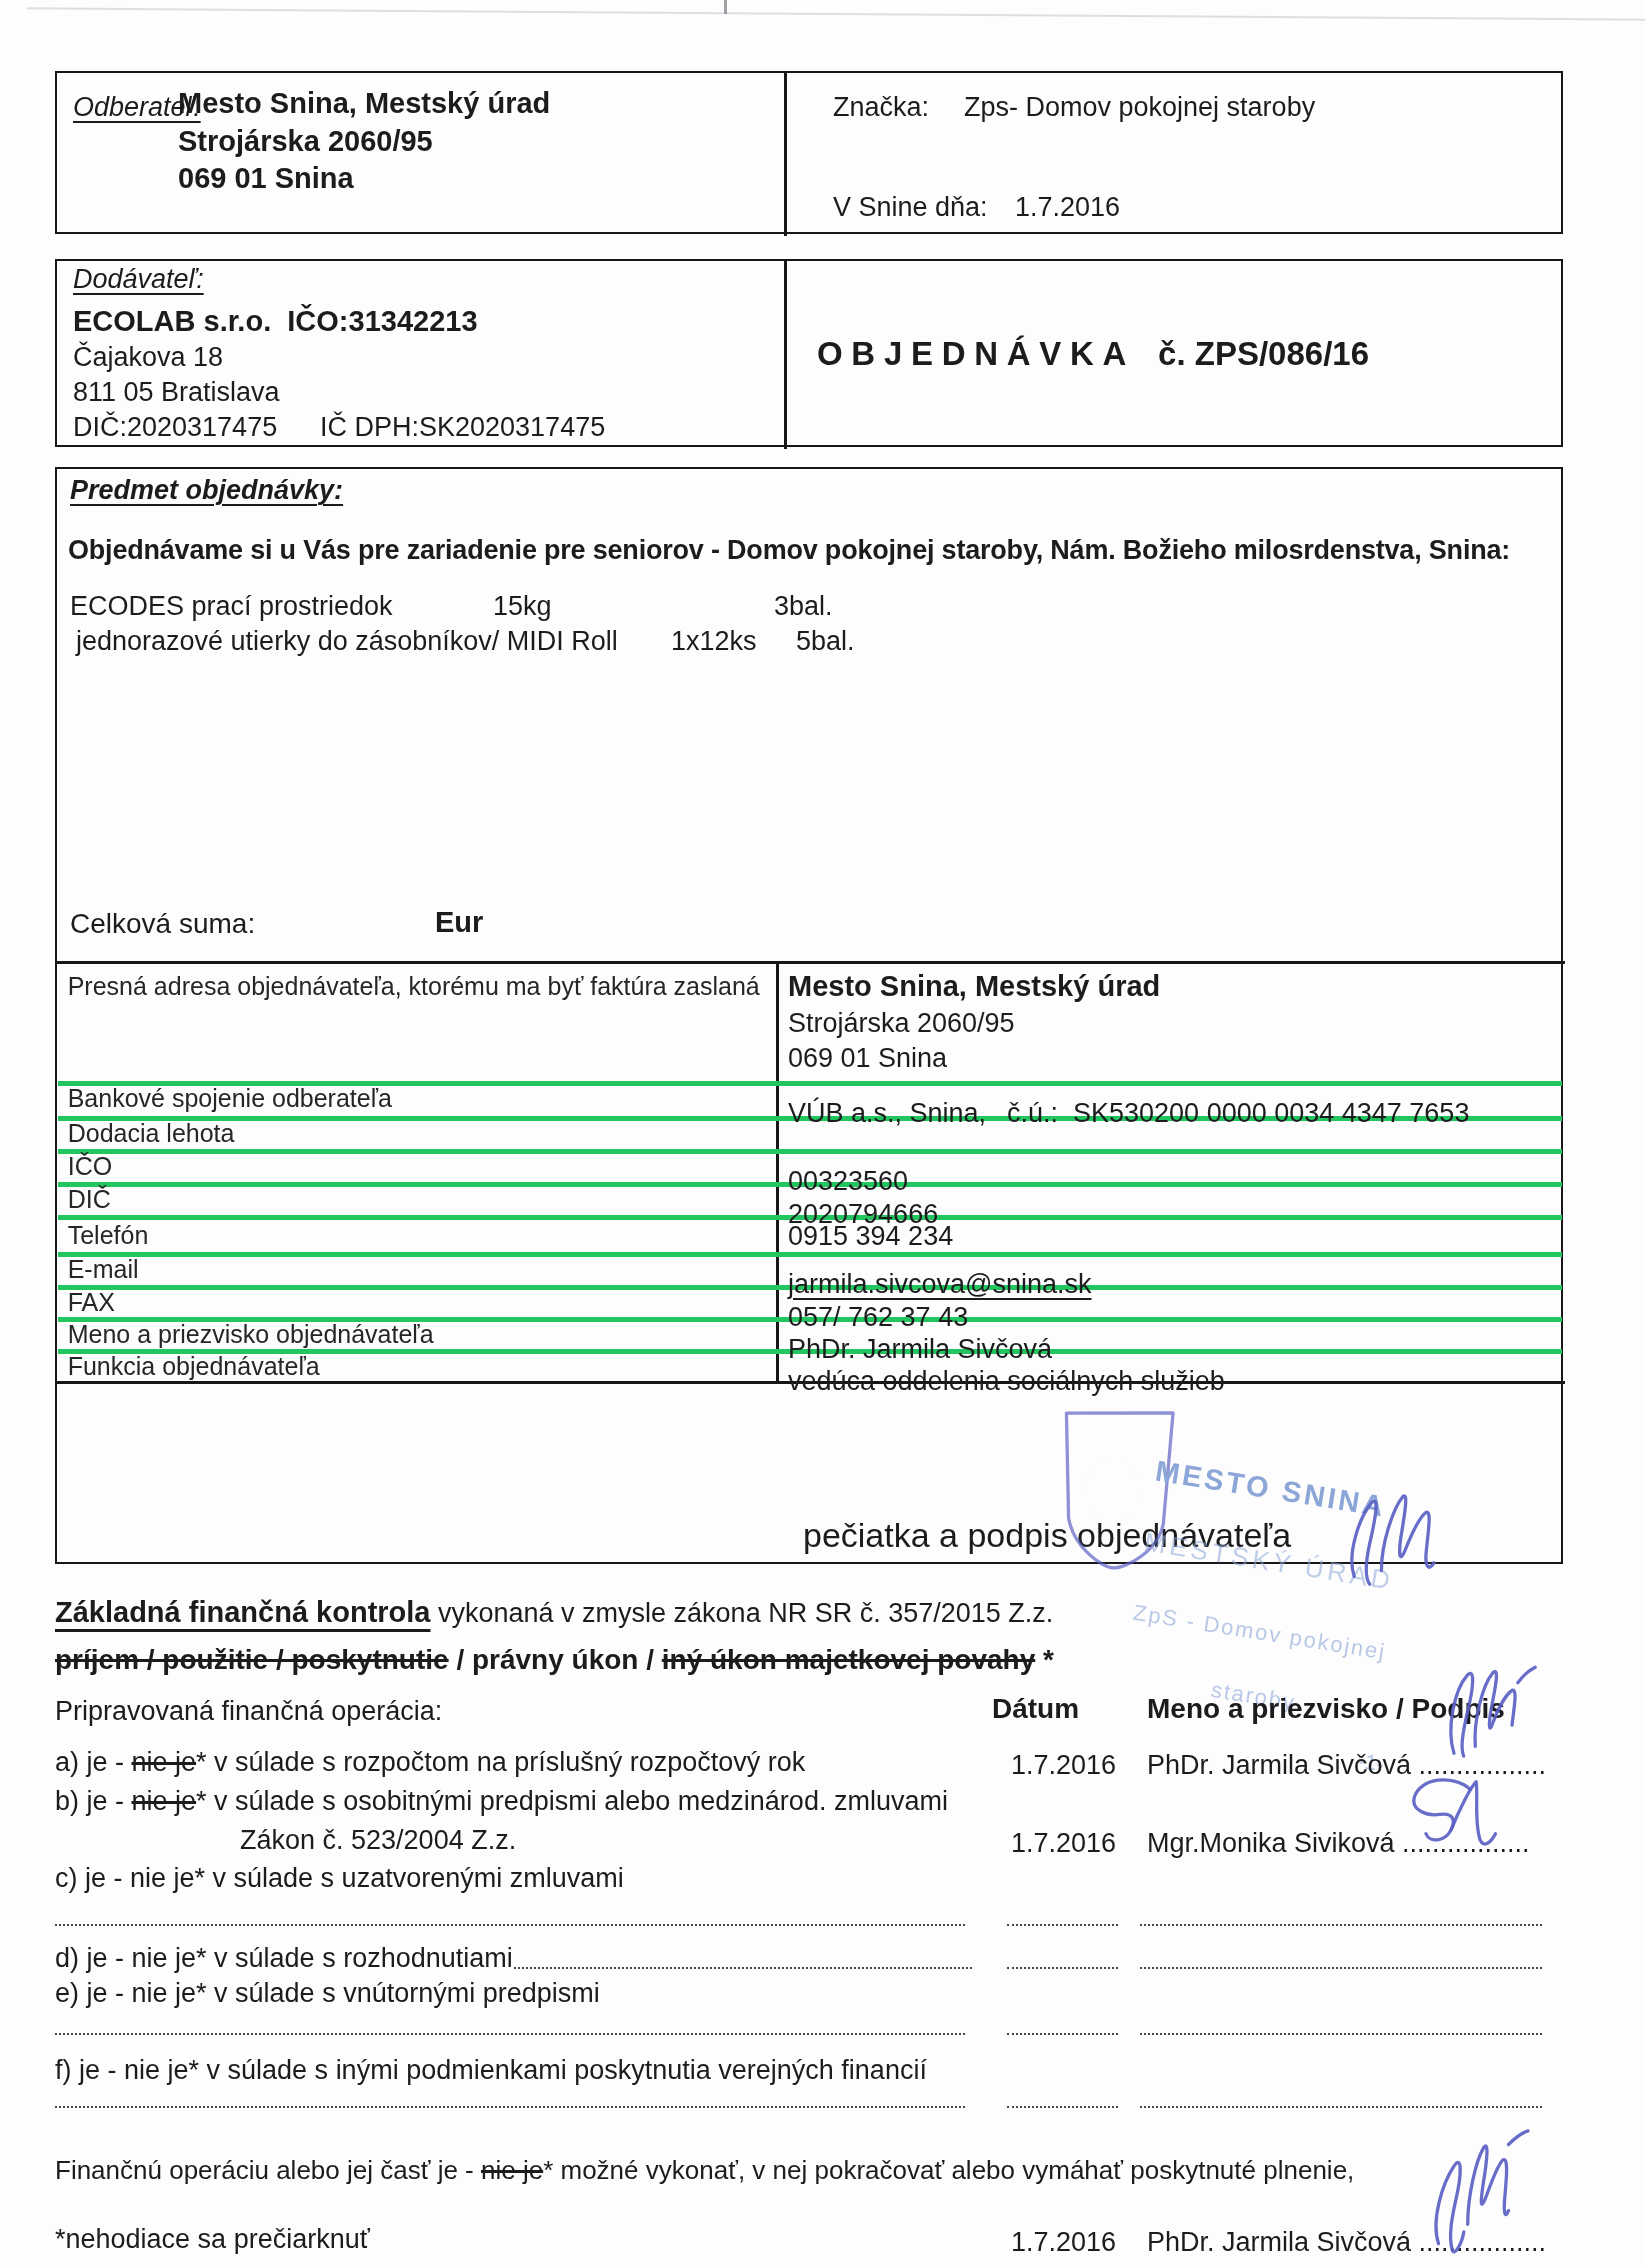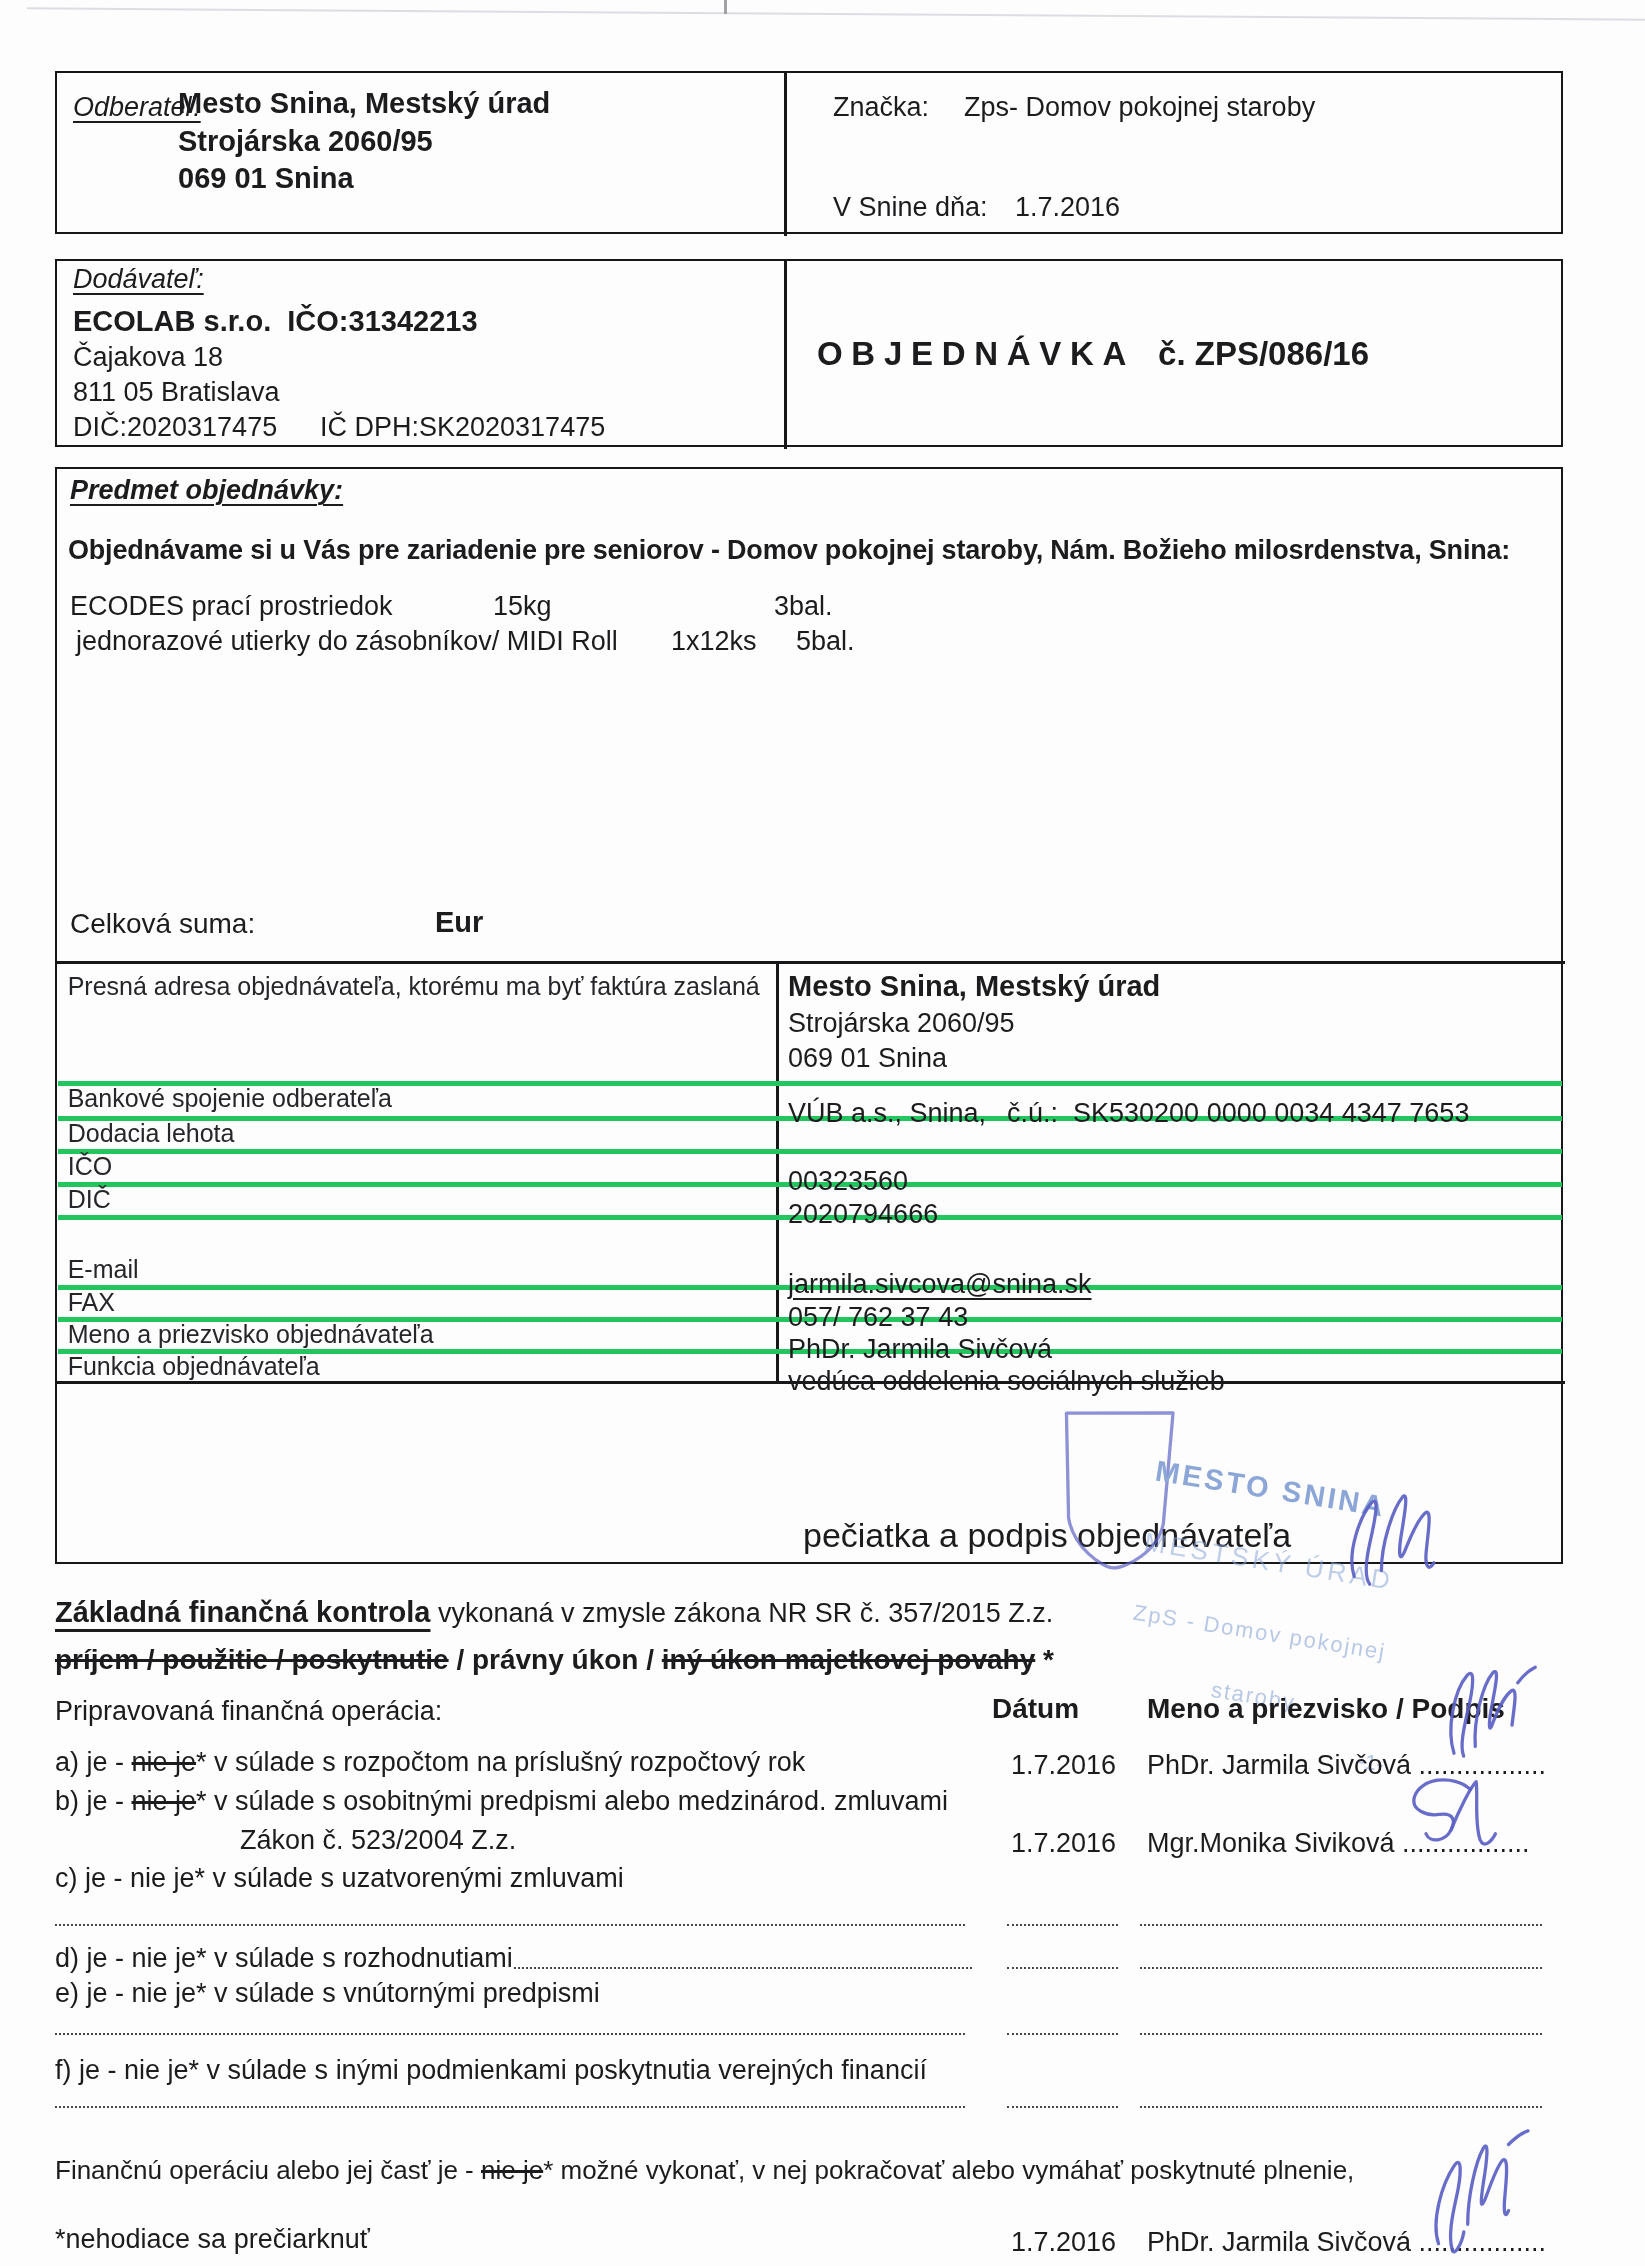--- a/index.html
+++ b/index.html
@@ -95,20 +95,24 @@
     <span class="tval"></span>
   </div>
   <div class="trow" style="top:1149px;height:33px;">
     <span class="tlabel">IČO</span>
     <span class="tval">00323560</span>
   </div>
   <div class="trow" style="top:1182px;height:33px;">
     <span class="tlabel">DIČ</span>
     <span class="tval">2020794666</span>
   </div>
+  <div class="trow" style="top:1215px;height:37px;">
+    <span class="tlabel" style="top:5.8px;">Telefón</span>
+    <span class="tval" style="top:5.8px;">0915 394 234</span>
+  </div>
   <div class="trow" style="top:1252px;height:33px;">
     <span class="tlabel">E-mail</span>
     <span class="tval ul">jarmila.sivcova@snina.sk</span>
   </div>
   <div class="trow" style="top:1285px;height:32px;">
     <span class="tlabel">FAX</span>
     <span class="tval">057/ 762 37 43</span>
   </div>
   <div class="trow last" style="top:1349px;height:32px;">
     <span class="tlabel">Funkcia objednávateľa</span>

